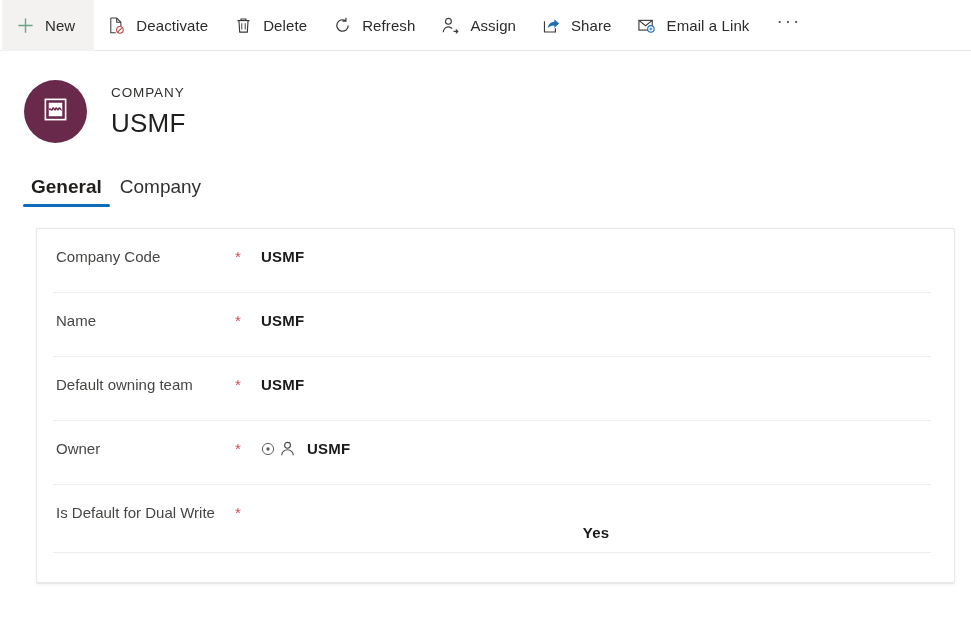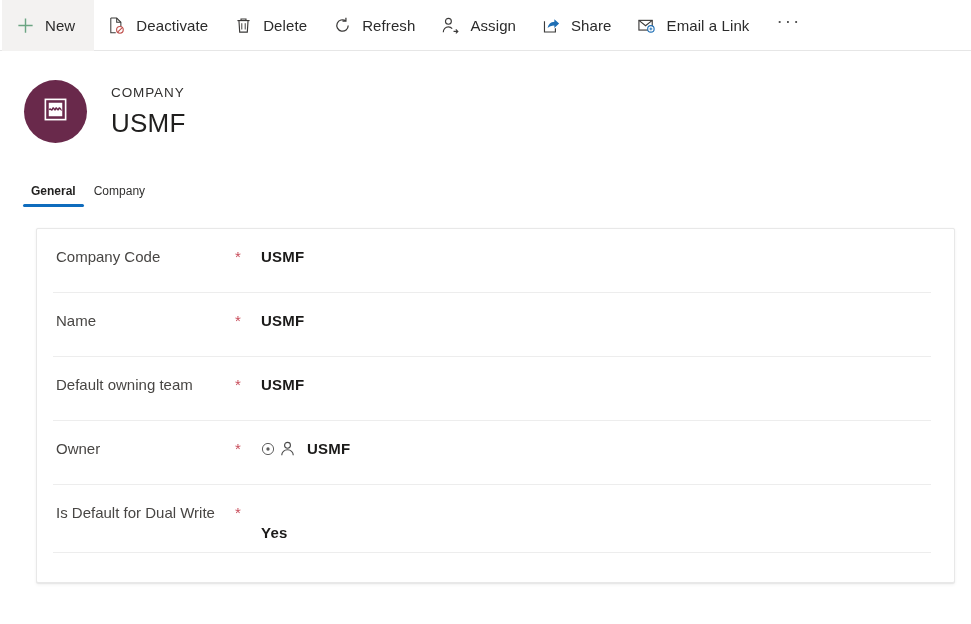--- a/index.html
+++ b/index.html
@@ -97,21 +97,21 @@
   
   .tabs {
     display: flex;
     align-items: flex-end;
     padding: 0 0 0 22px;
     margin-top: 27px;
     height: 34px;
   }
   .tab {
     position: relative;
-    font-size: 12px;
+    font-size: 19px;
     color: #323130;
     padding: 0 9px 9px 9px;
     cursor: pointer;
     white-space: nowrap;
   }
   .tab.active {
     font-weight: 600;
     color: #201f1e;
   }
   .tab.active::after {
@@ -178,21 +178,21 @@
     align-items: center;
     margin-right: 7px;
   }
   .row .value .lookup-icons .glyph {
     display: inline-flex;
     align-items: center;
     justify-content: center;
     margin-right: 4px;
   }
   .row.tall { min-height: 68px; }
-  .row.tall .value { align-self: center; padding-top: 10px; }
+  .row.tall .value { align-self: center; padding-top: 10px; justify-content: center; }
 </style>
 </head>
 <body>
 
 <div class="commandbar">
 
   <div class="cmd new">
     <span class="glyph">
       <svg width="19" height="19" viewBox="0 0 20 20">
           <path d="M10 2.5v15M2.5 10h15" stroke="#6BA583" stroke-width="1.5" fill="none"></path>

